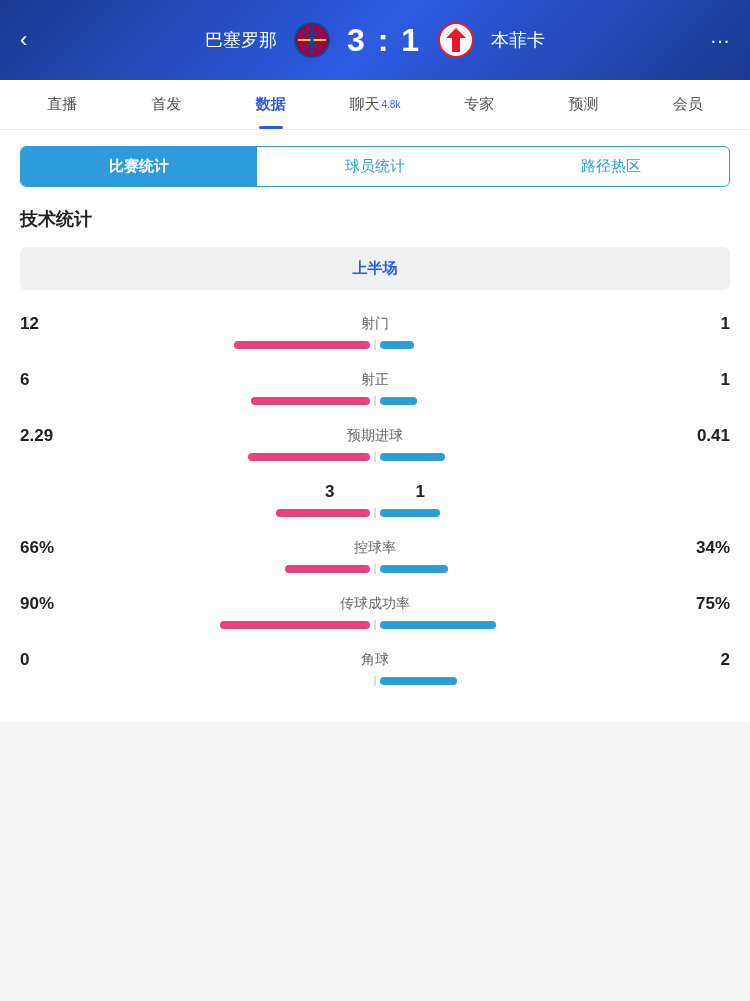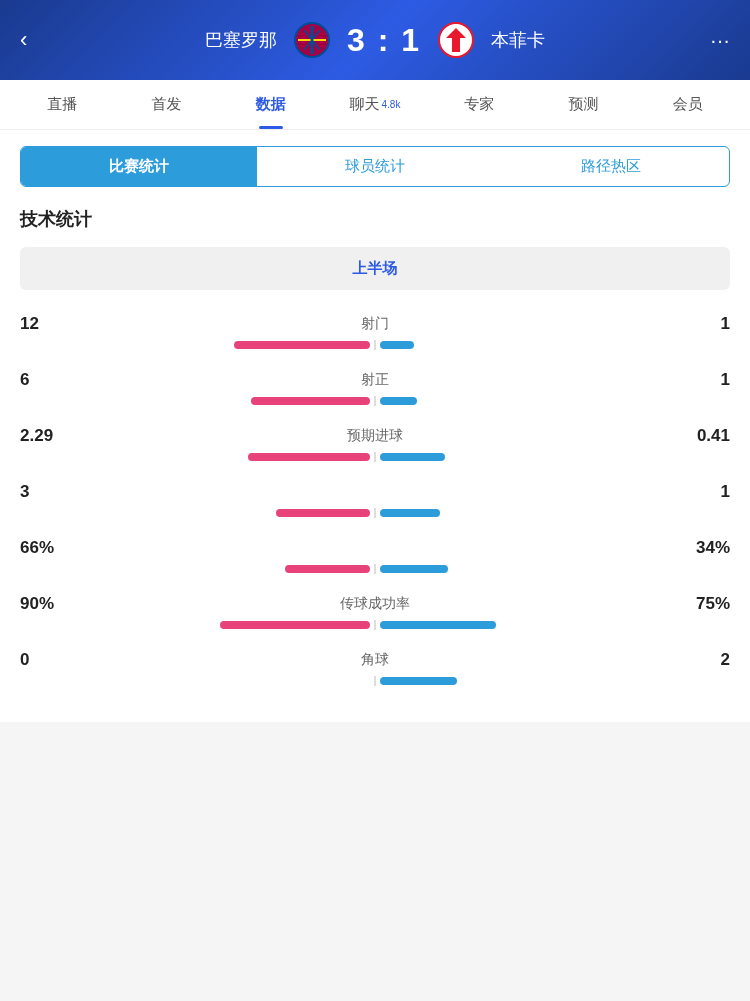--- a/index.html
+++ b/index.html
@@ -163,21 +163,21 @@
       background: transparent;
       font-weight: 600;
     }
 
     
     .stat-row {
       margin-bottom: 20px;
     }
     .stat-labels {
       display: flex;
-      justify-content: space-between;
+      justify-content: center;
       align-items: center;
       margin-bottom: 6px;
     }
     .stat-left-val {
       font-size: 17px;
       font-weight: 600;
       color: #222;
       min-width: 50px;
     }
     .stat-name {
@@ -359,20 +359,21 @@
       </div>
       <div class="bar-divider"></div>
       <div class="bar-right-wrap">
         <div class="bar bar-blue" style="width:60px;"></div>
       </div>
     </div>
   </div>
       <div class="stat-row">
     <div class="stat-labels">
       <span class="stat-left-val">66%</span>
+      <span class="stat-name">控球率</span>
       <span class="stat-right-val">34%</span>
     </div>
     <div class="stat-bars">
       <div class="bar-left-wrap">
         <div class="bar bar-pink" style="width:85px;"></div>
       </div>
       <div class="bar-divider"></div>
       <div class="bar-right-wrap">
         <div class="bar bar-blue" style="width:68px;"></div>
       </div>

